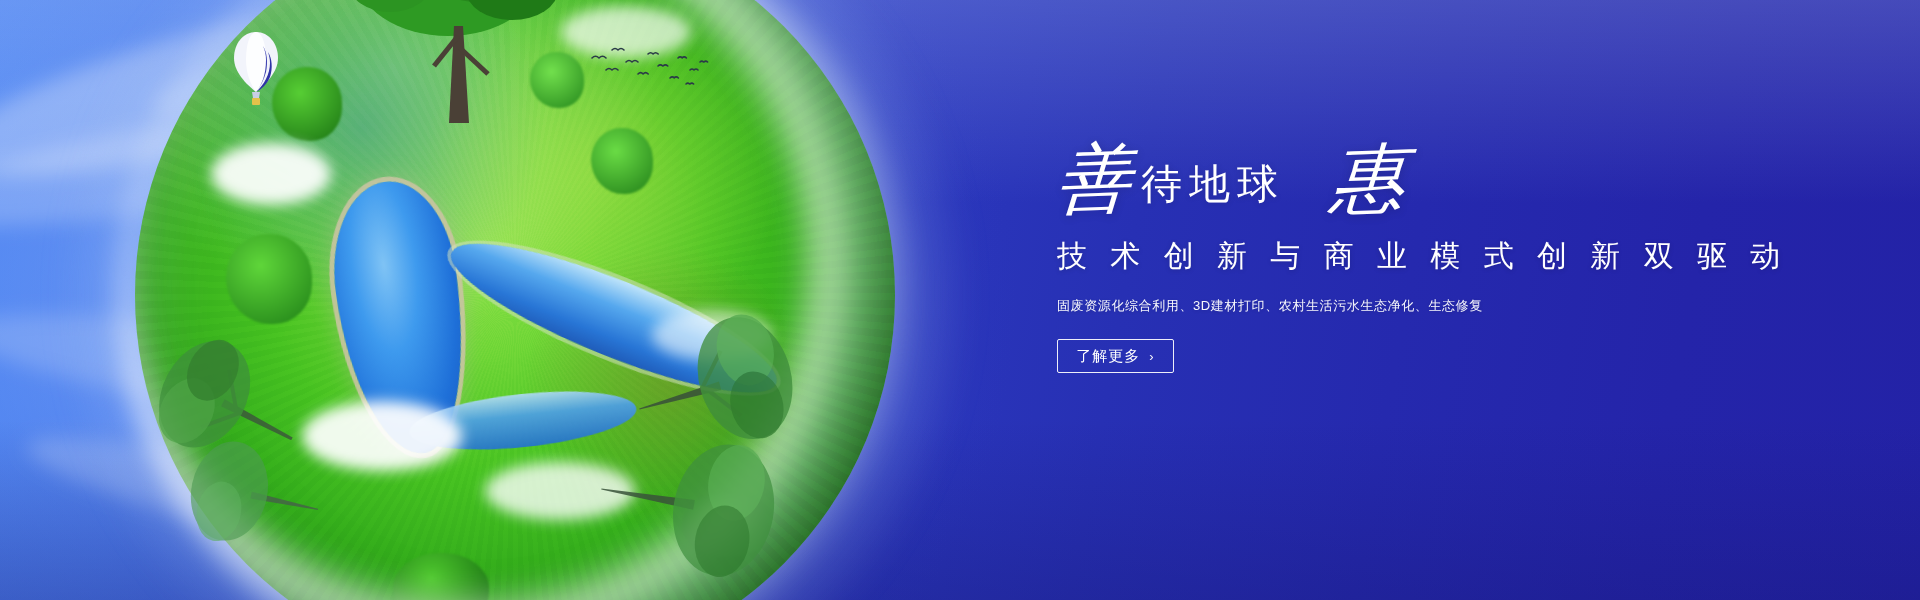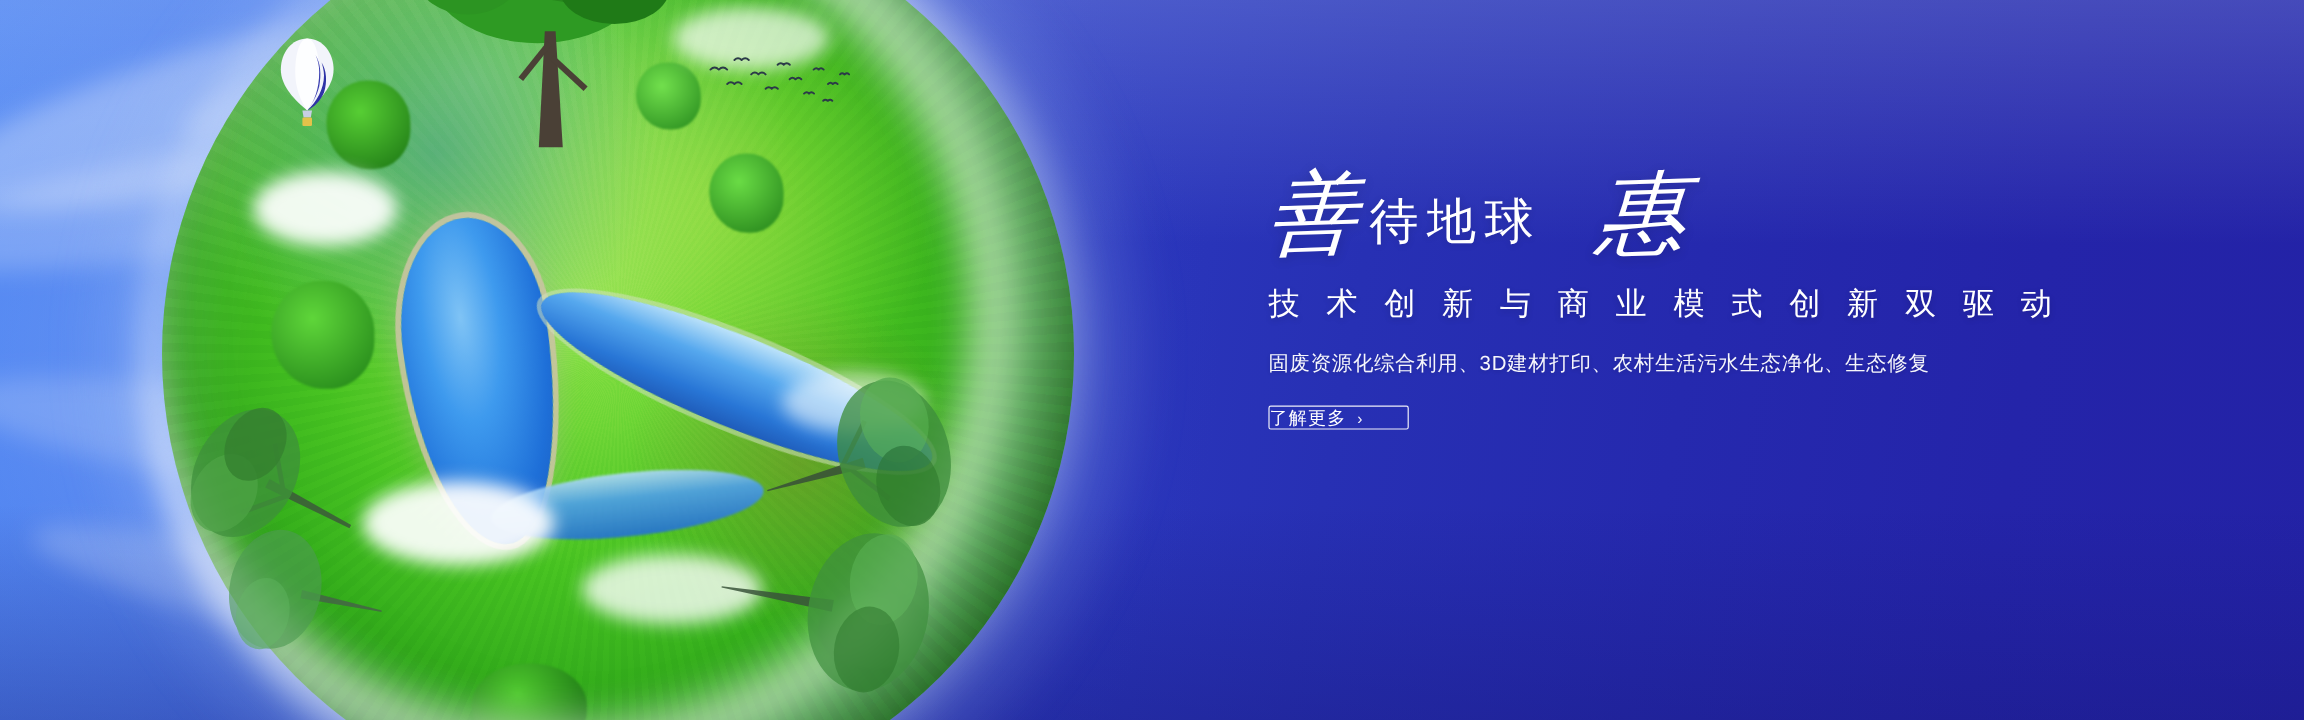--- a/index.html
+++ b/index.html
@@ -218,43 +218,43 @@
     letter-spacing:7px;
     padding-bottom:9px;
     padding-left:10px;
     text-shadow:0 1px 6px rgba(0,0,0,.15);
   }
   .gap{ width:46px; }
 
   .subtitle{
     margin-top:22px;
     color:#ffffff;
-    font-size:26px;
+    font-size:30px;
     letter-spacing:7.5px;
     font-weight:400;
     white-space:nowrap;
     text-shadow:0 1px 5px rgba(0,0,0,.18);
   }
   .desc{
     margin-top:20px;
     color:#ffffff;
-    font-size:17px;
+    font-size:13px;
     letter-spacing:.6px;
     font-weight:400;
     white-space:nowrap;
     opacity:.96;
     text-shadow:0 1px 4px rgba(0,0,0,.18);
   }
   .btn{
     margin-top:24px;
     display:inline-flex;
     align-items:center;
-    justify-content:flex-start;
+    justify-content:center;
     gap:9px;
-    width:117px; height:20px;
+    width:117px; height:34px;
     border:1px solid rgba(255,255,255,.92);
     border-radius:2px;
     background:transparent;
     color:#ffffff;
     font-size:15px;
     letter-spacing:1px;
     cursor:pointer;
   }
   .btn .chev{ font-size:13px; line-height:1; opacity:.95; }
 </style>

